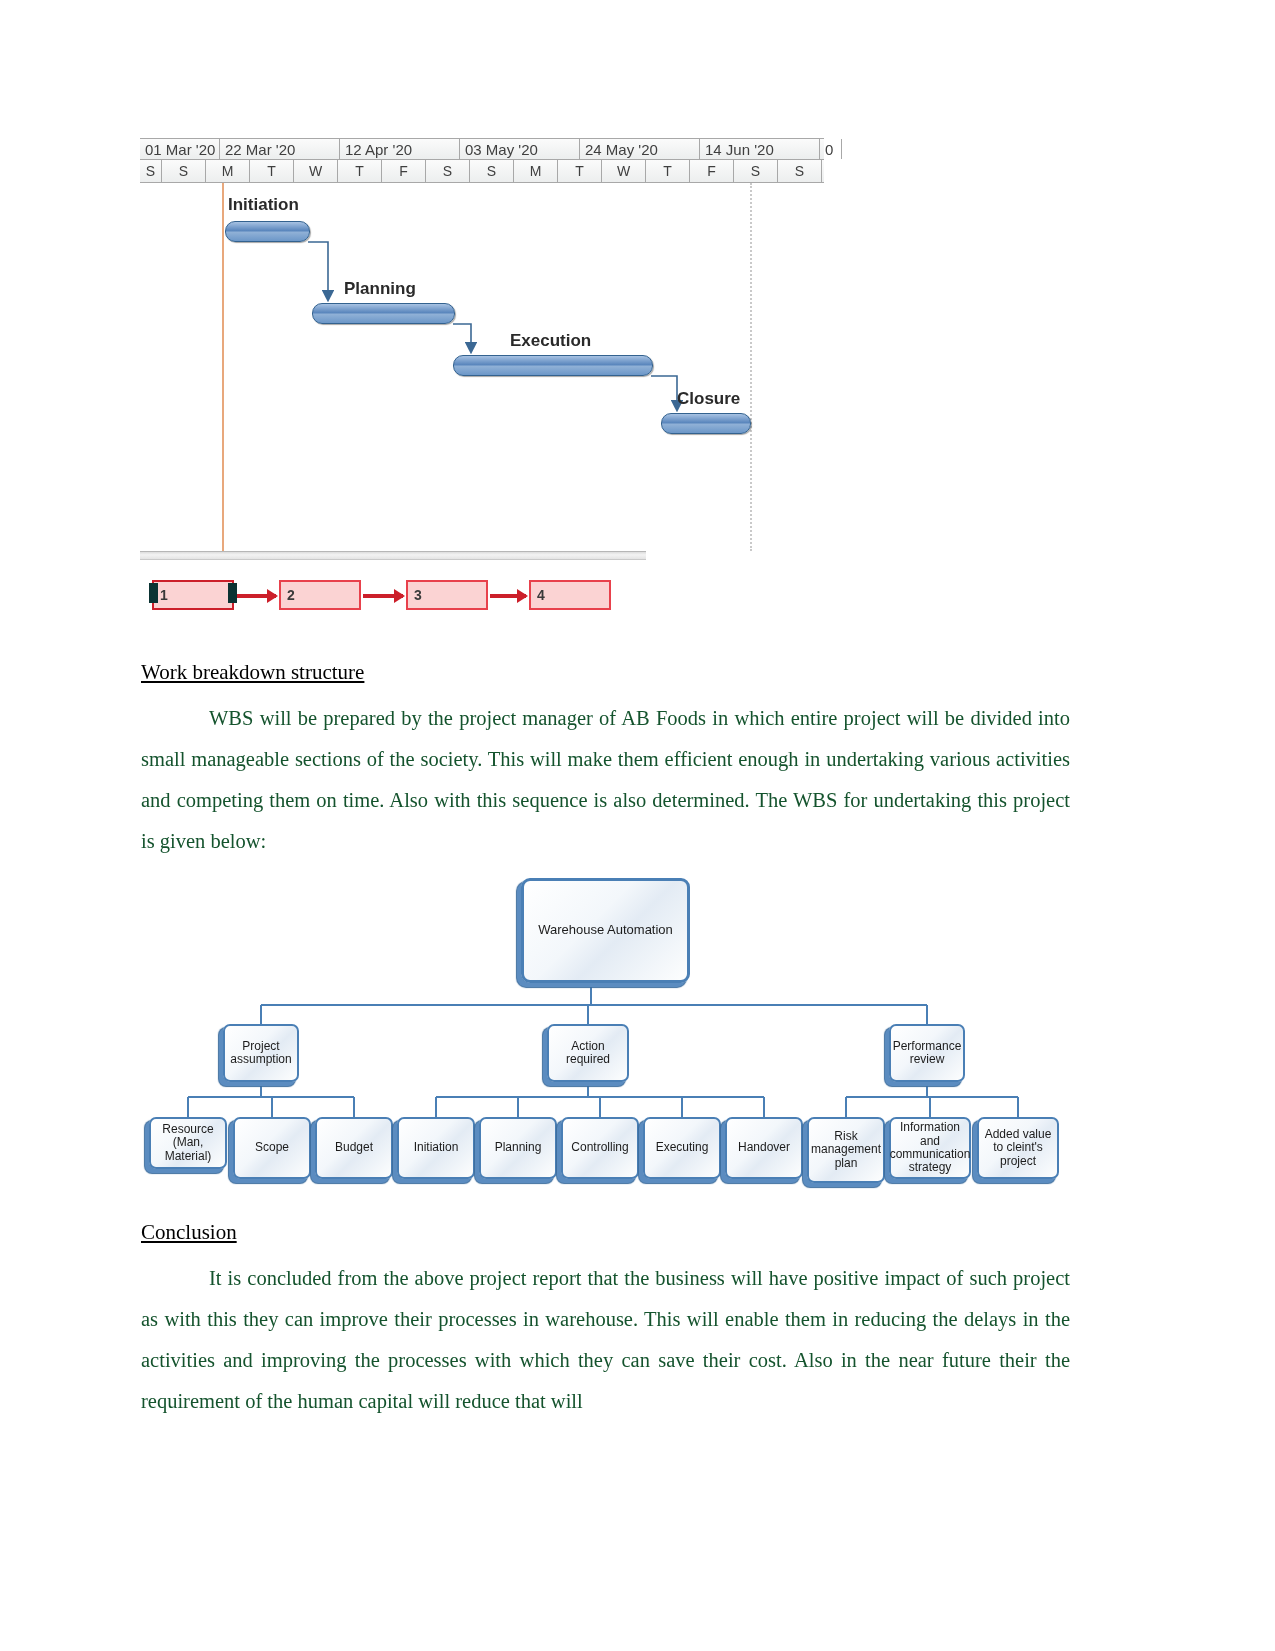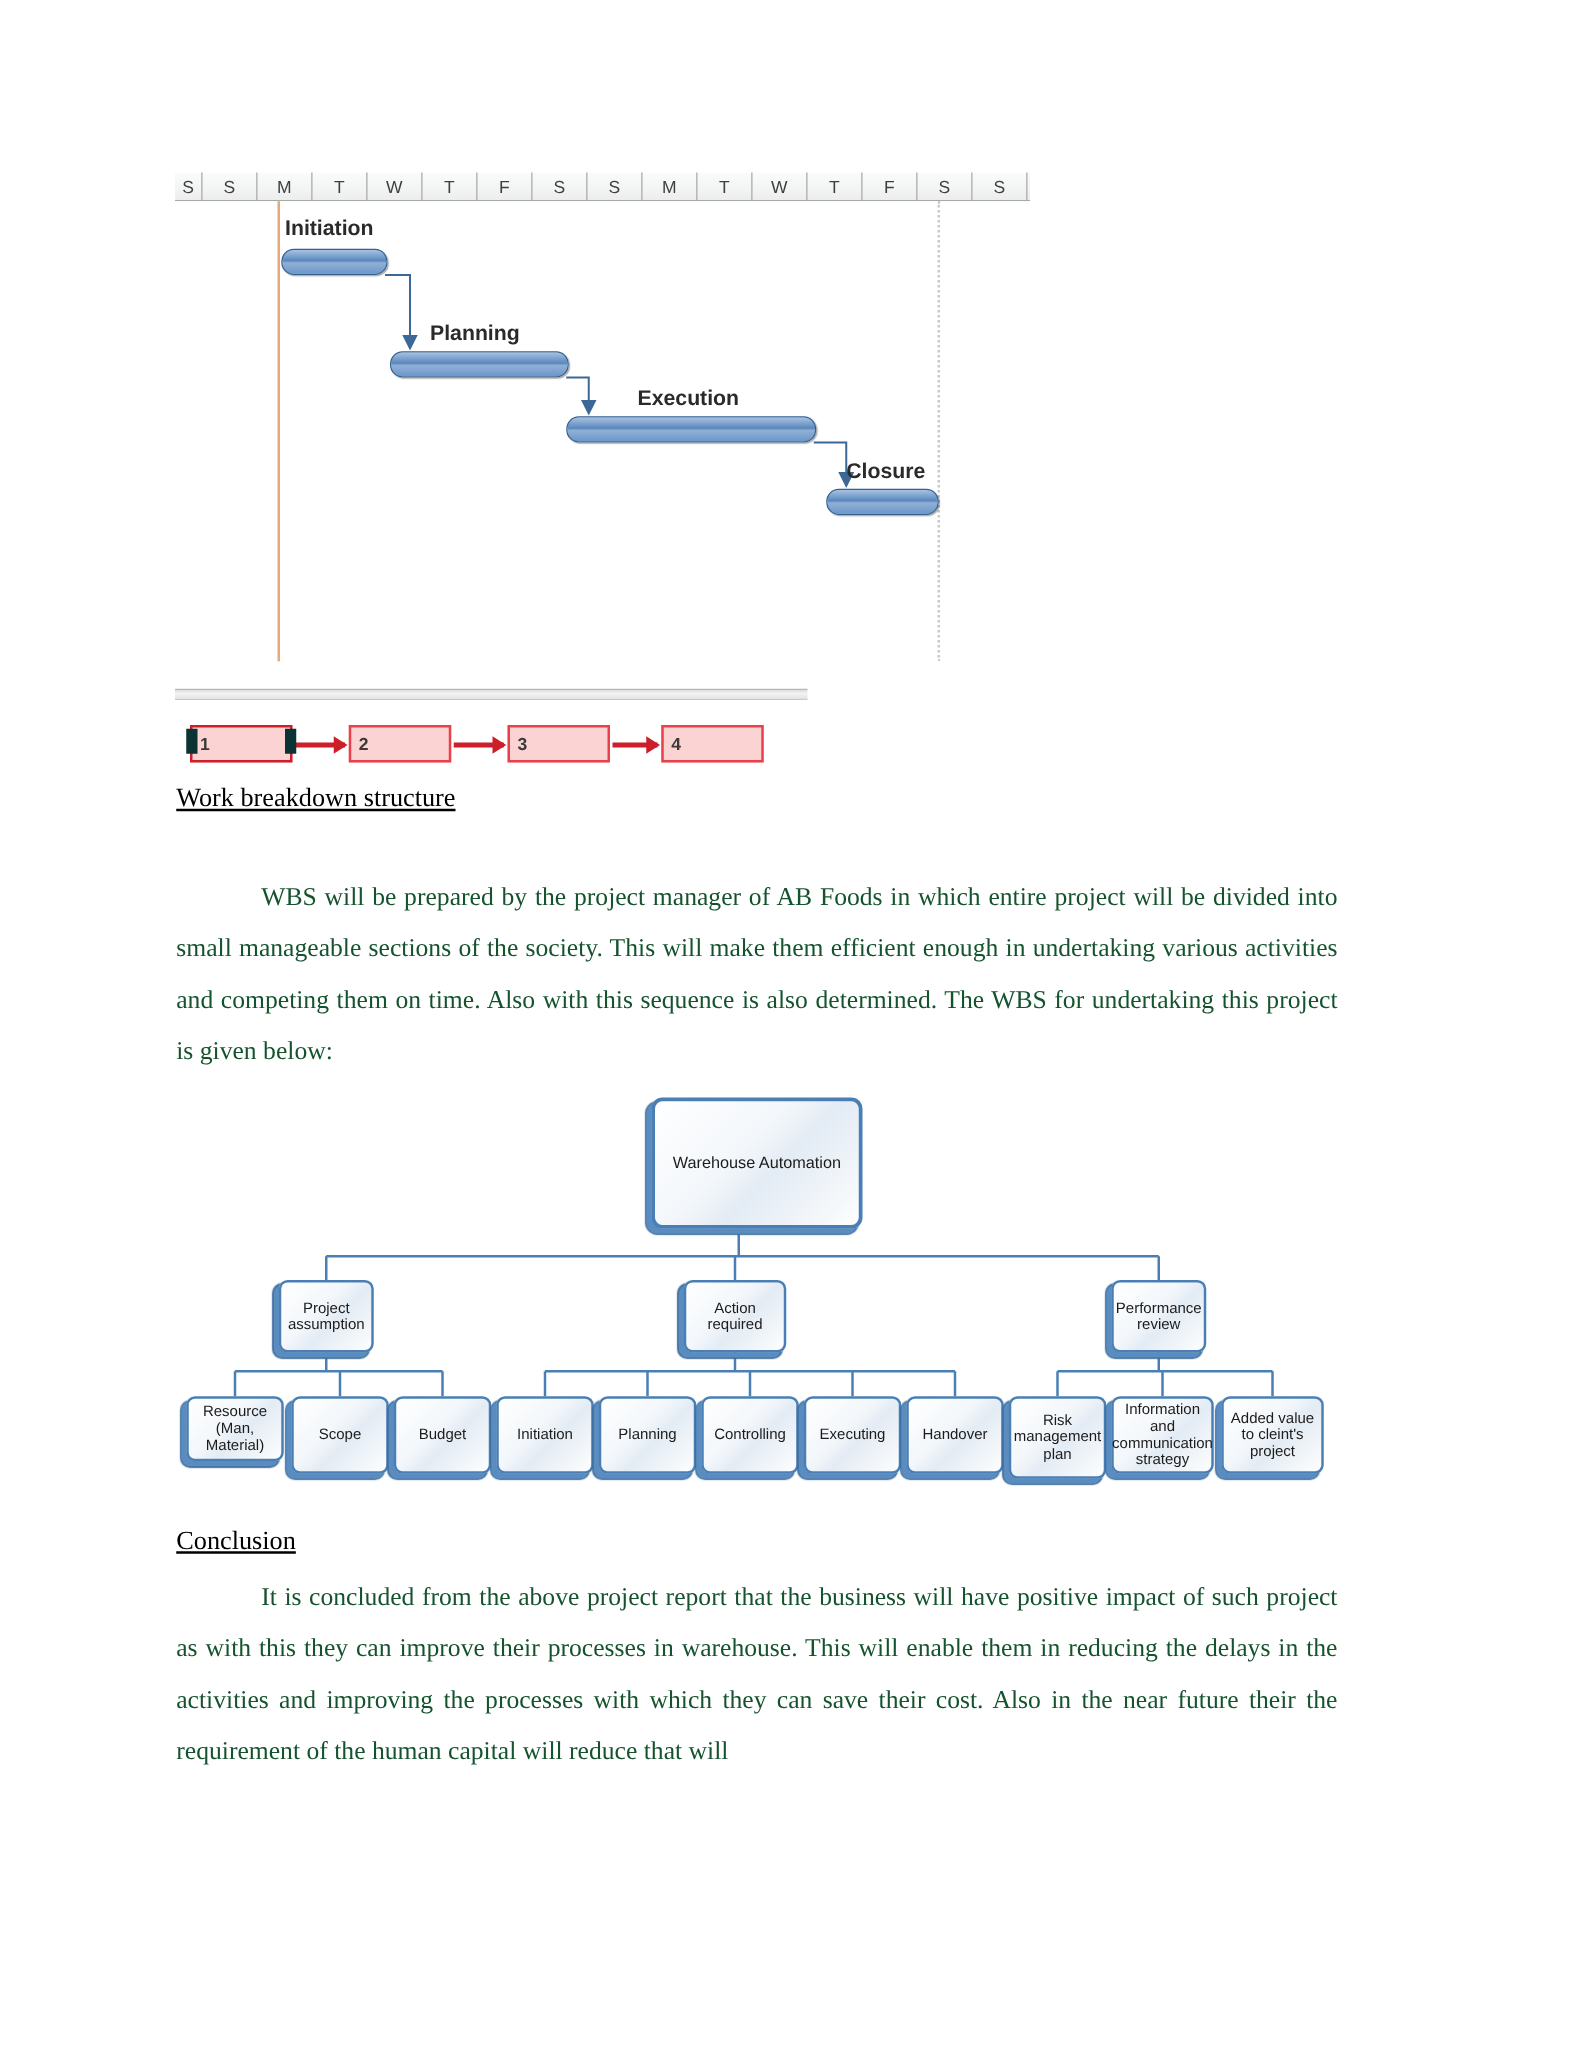--- a/index.html
+++ b/index.html
@@ -188,20 +188,29 @@
   }
   .node.root { font-size: 13px; border-width: 3px; border-radius: 9px; }
   .node.lvl2 { font-size: 12px; }
   .node.leaf { font-size: 12px; }
 </style>
 </head>
 <body>
 
 <div class="gantt">
   <div class="gantt-hdr">
+    <div class="gantt-hdr-row wk" id="wk-row">
+        <div class="wk-cell" style="width: 80px;">01 Mar '20</div>
+        <div class="wk-cell" style="width: 120px;">22 Mar '20</div>
+        <div class="wk-cell" style="width: 120px;">12 Apr '20</div>
+        <div class="wk-cell" style="width: 120px;">03 May '20</div>
+        <div class="wk-cell" style="width: 120px;">24 May '20</div>
+        <div class="wk-cell" style="width: 120px;">14 Jun '20</div>
+        <div class="wk-cell" style="width: 22px;">0</div>
+      </div>
     <div class="gantt-hdr-row dy" id="dy-row">
         <div class="dy-cell" style="width: 22px;">S</div>
         <div class="dy-cell" style="width: 44px;">S</div>
         <div class="dy-cell" style="width: 44px;">M</div>
         <div class="dy-cell" style="width: 44px;">T</div>
         <div class="dy-cell" style="width: 44px;">W</div>
         <div class="dy-cell" style="width: 44px;">T</div>
         <div class="dy-cell" style="width: 44px;">F</div>
         <div class="dy-cell" style="width: 44px;">S</div>
         <div class="dy-cell" style="width: 44px;">S</div>
@@ -252,21 +261,21 @@
       <span>2</span>
     </div>
     <div class="net-node" style="left: 254px;">
       <span>3</span>
     </div>
     <div class="net-node" style="left: 377px;">
       <span>4</span>
     </div>
   </div>
 
-<div class="heading" style="top:626px">Work breakdown structure</div>
+<div class="heading" style="top:660px">Work breakdown structure</div>
 <div class="para" style="top:698px">
   <span class="ind"></span><span>WBS will be prepared by the project manager of AB Foods in which entire project will be divided into small manageable sections of the society. This will make them efficient enough in undertaking various activities and competing them on time. Also with this sequence is also determined. The WBS for undertaking this project is given below:</span>
 </div>
 
 <div class="wbs" id="wbs">
   <svg width="935" height="320" viewBox="0 0 935 320">
       <line x1="450" y1="111" x2="450" y2="133" stroke="#4a7fb5" stroke-width="2"></line>
       <line x1="120" y1="133" x2="786" y2="133" stroke="#4a7fb5" stroke-width="2"></line>
       <line x1="120" y1="133" x2="120" y2="152" stroke="#4a7fb5" stroke-width="2"></line>
       <line x1="447" y1="133" x2="447" y2="152" stroke="#4a7fb5" stroke-width="2"></line>

